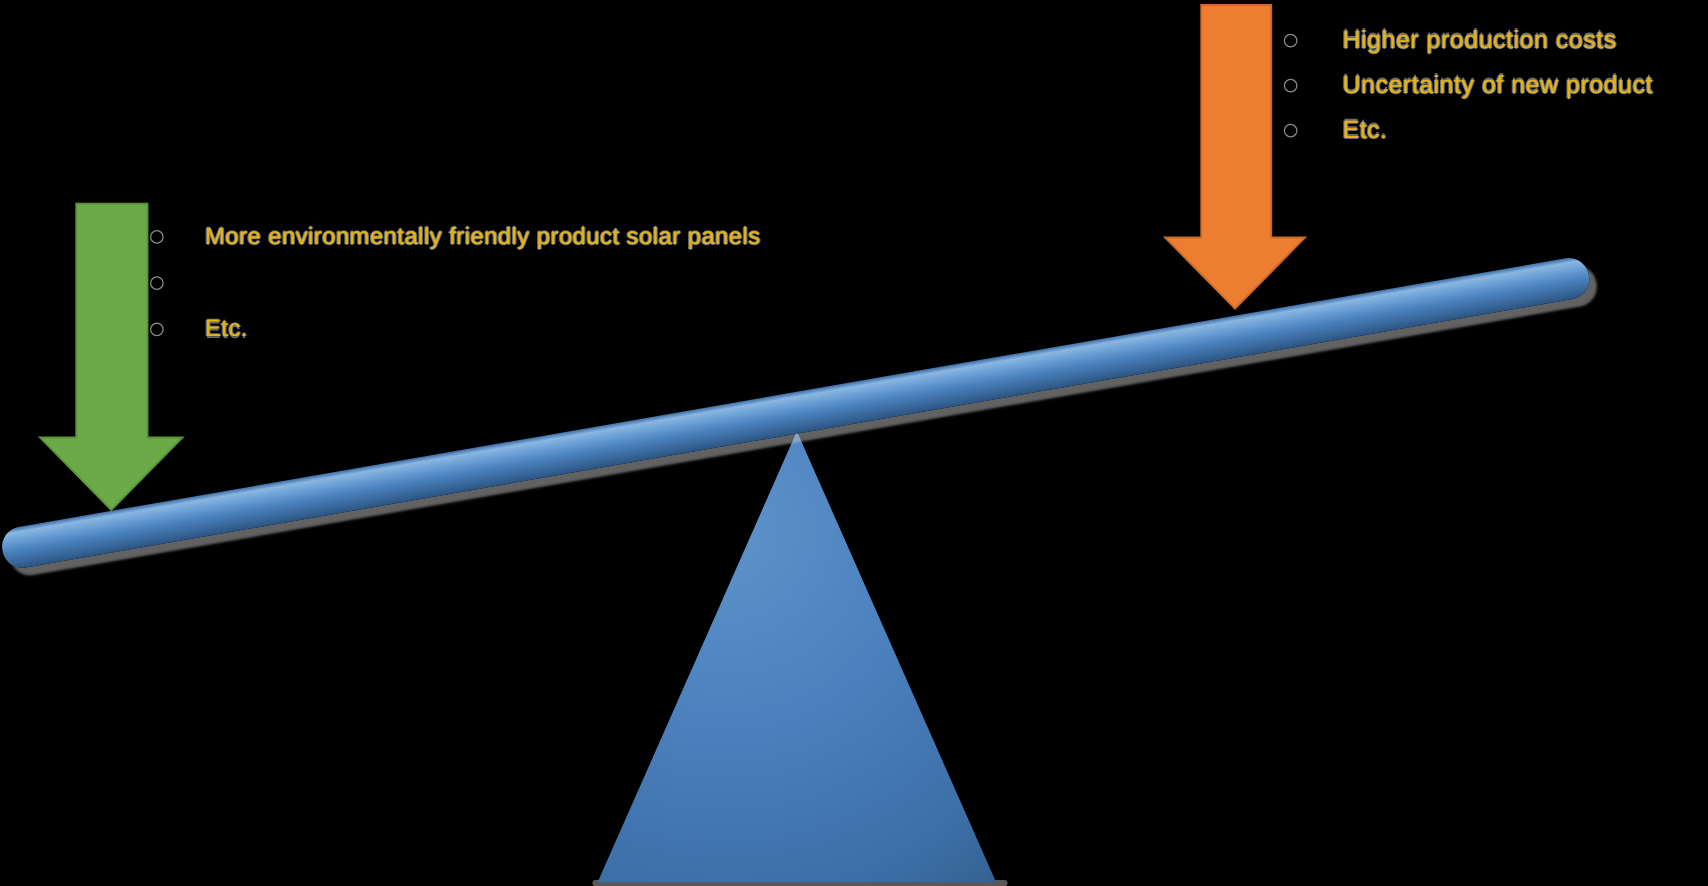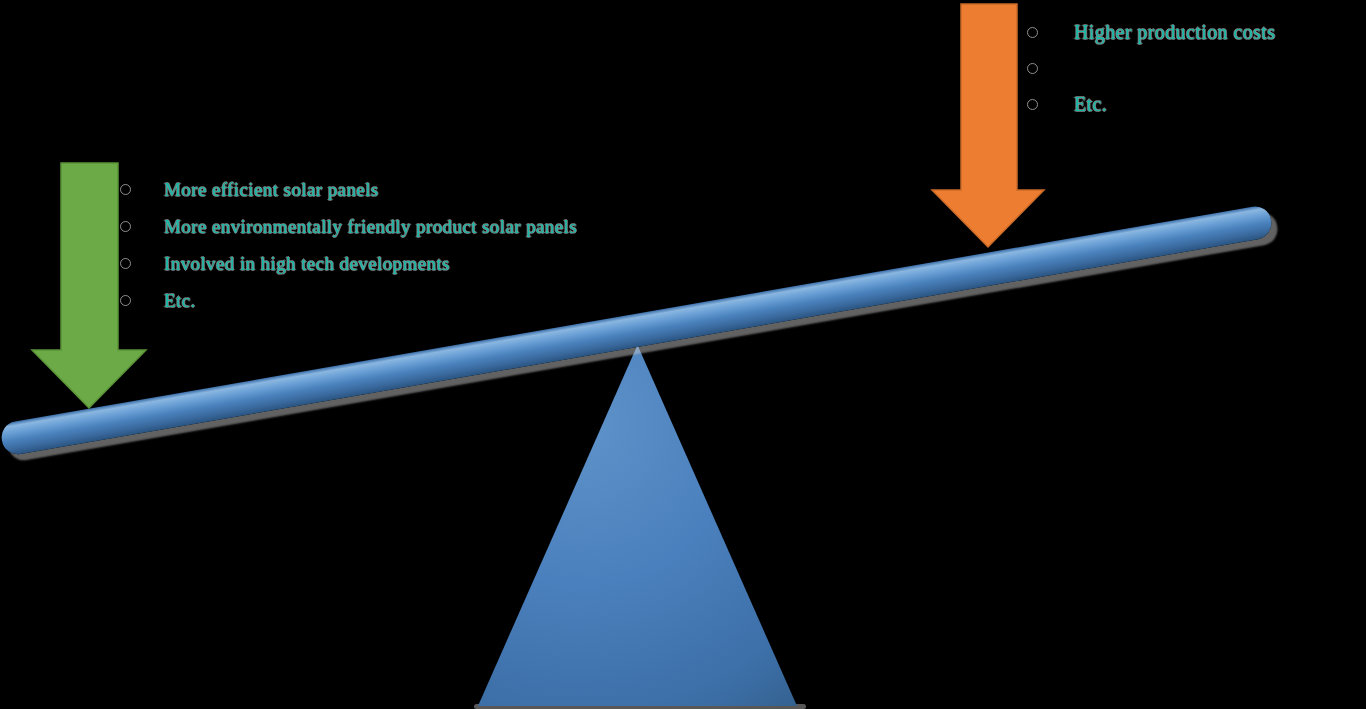--- a/index.html
+++ b/index.html
@@ -66,28 +66,27 @@
   .list-right{left:1022px; top:14px; font-size:20px;}
   .list-right .item{height:36px; column-gap:36px; padding-left:5px;}
   .ring{
     flex:0 0 auto;
     width:9px;height:9px;
     border:1.5px solid rgba(175,175,175,0.8);
     border-radius:50%;
     background:transparent;
   }
   .ghost{
-    color:#14b8a6;
+    color:#eab308;
     letter-spacing:0.4px;
     text-shadow:
       1px 0 0 rgba(158,158,158,0.68),
      -1px 0 0 rgba(158,158,158,0.68),
       0 1px 0 rgba(158,158,158,0.68),
       0 -1px 0 rgba(158,158,158,0.68);
-    font-family: Liberation Serif, serif;
   }
 </style>
 </head>
 <body>
 
 <div class="stage">
 
   <div class="fulcrum-shadow"></div>
   <div class="fulcrum"></div>
   <div class="beam"></div>
@@ -96,43 +95,39 @@
     <polygon points="31,3 88,3 88,190 116,190 59,248 2,190 31,190" stroke="#5A9338" stroke-width="1.5" fill="#6BAA46"></polygon>
   </svg>
 
   <svg class="arrow-svg arrow-orange" width="120" height="248" viewBox="0 0 120 248">
     <polygon points="33,2 89,2 89,188 116,188 60,245 4,188 33,188" stroke="#C96A28" stroke-width="1.5" fill="#ED7D31"></polygon>
   </svg>
 
   <div class="bullet-list list-left">
       <div class="item">
       <span class="ring"></span>
-      <span class="ghost">More efficient solar panels</span>
-    </div>
-      <div class="item">
-      <span class="ring"></span>
       <span class="ghost">More environmentally friendly product solar panels</span>
     </div>
       <div class="item">
       <span class="ring"></span>
-      <span class="ghost">Involved in high tech developments</span>
     </div>
       <div class="item">
       <span class="ring"></span>
       <span class="ghost">Etc.</span>
     </div>
     </div>
 
   <div class="bullet-list list-right">
       <div class="item">
       <span class="ring"></span>
       <span class="ghost">Higher production costs</span>
     </div>
       <div class="item">
       <span class="ring"></span>
+      <span class="ghost">Uncertainty of new product</span>
     </div>
       <div class="item">
       <span class="ring"></span>
       <span class="ghost">Etc.</span>
     </div>
     </div>
 
 </div>
 
 </body></html>

